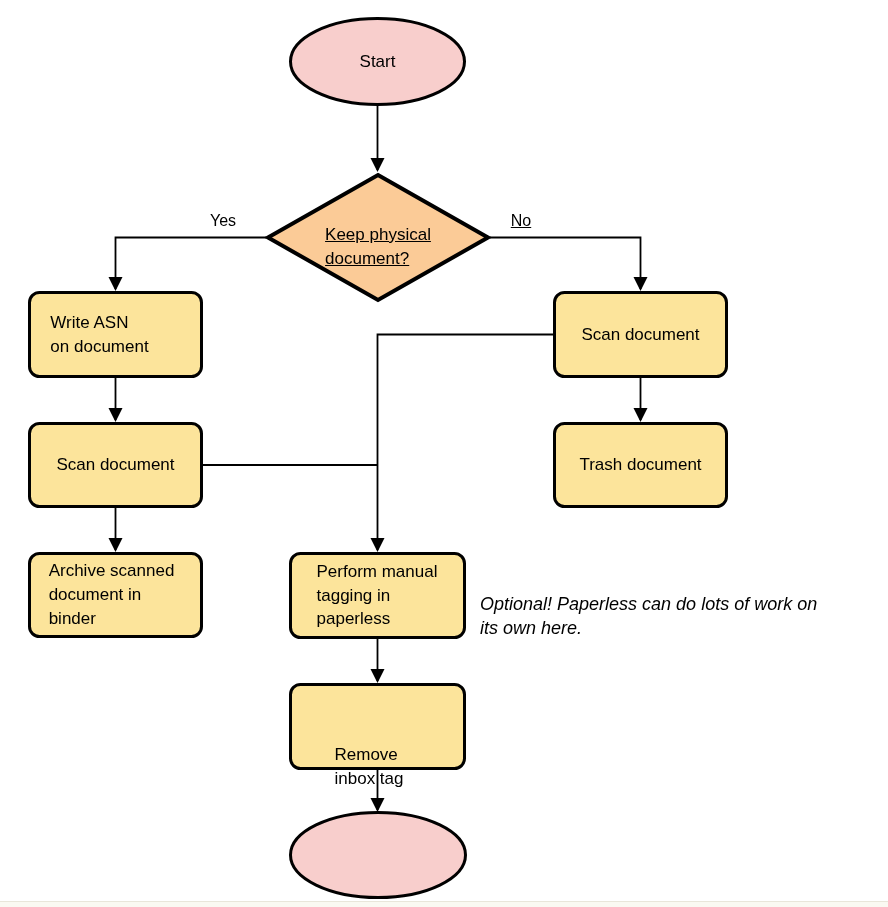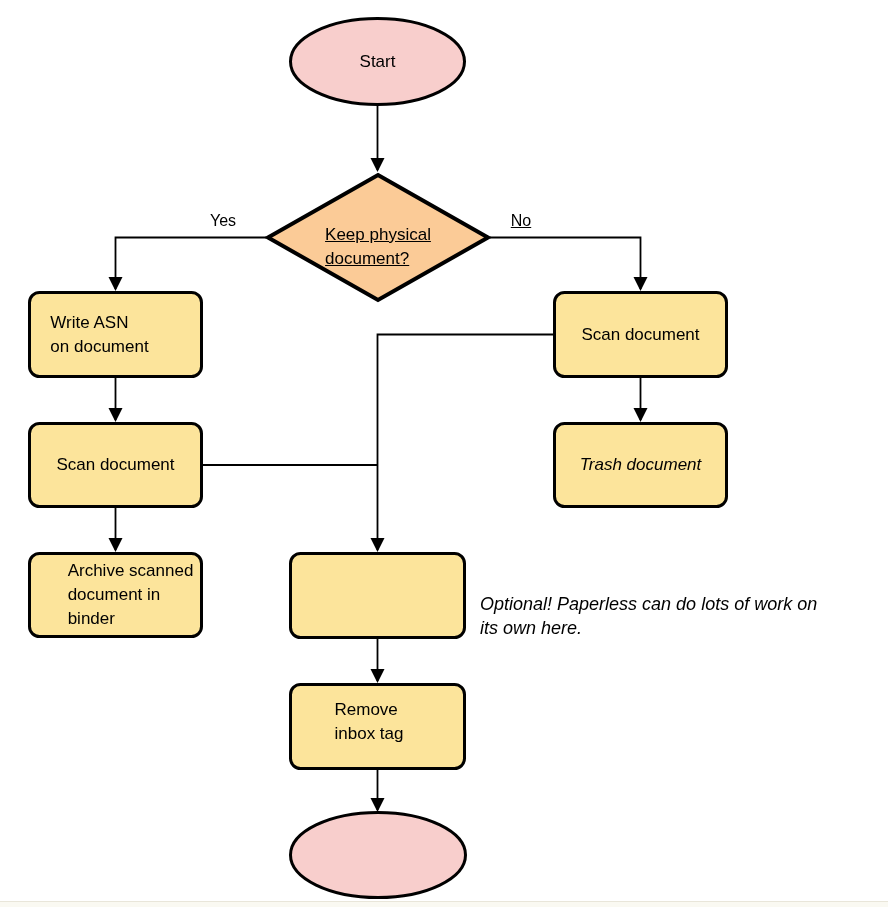--- a/index.html
+++ b/index.html
@@ -97,26 +97,29 @@
     <rect x="290.5" y="684.5" width="174" height="84" rx="10" stroke="#000000" stroke-width="3" fill="#FCE49B"></rect>
     <ellipse cx="378" cy="855" rx="87.5" ry="42.5" stroke="#000000" stroke-width="3" fill="#F8CECC"></ellipse>
   </svg>
 
   <div class="label" style="left:289px; top:18px; width:177px; height:87px;">Start</div>
   <div class="label" style="left:266px; top:182px; width:224px; height:129px;text-decoration:underline;">Keep physical
 document?</div>
   <div class="label" style="left:12px; top:291px; width:175px; height:87px;">Write ASN
 on document</div>
   <div class="label" style="left:28px; top:422px; width:175px; height:86px;">Scan document</div>
-  <div class="label" style="left:43px; top:552px; width:175px; height:86px;">Archive scanned
+  <div class="label" style="left:24px; top:552px; width:175px; height:86px;">Archive scanned
 document in
 binder</div>
   <div class="label" style="left:553px; top:291px; width:175px; height:87px;">Scan document</div>
-  <div class="label" style="left:553px; top:422px; width:175px; height:86px;font-style:italic;">Trash document</div>
-  <div class="label" style="left:289px; top:678px; width:160px; height:87px;">Remove
+  <div class="label" style="left:553px; top:422px; width:175px; height:86px;">Trash document</div>
+  <div class="label" style="left:289px; top:552px; width:176px; height:87px;">Perform manual
+tagging in
+paperless</div>
+  <div class="label" style="left:289px; top:723px; width:160px; height:87px;">Remove
 inbox tag</div>
 
   <div class="edge-label" style="left:193px; top:210px; width:60px; height:22px;">Yes</div>
   <div class="edge-label" style="left:491px; top:210px; width:60px; height:22px;text-decoration:underline;">No</div>
 
   <div class="note" style="left:480px; top:592px; width:410px;">Optional! Paperless can do lots of work on
 its own here.</div>
 
   <div class="window-bottom-edge"></div>
 

